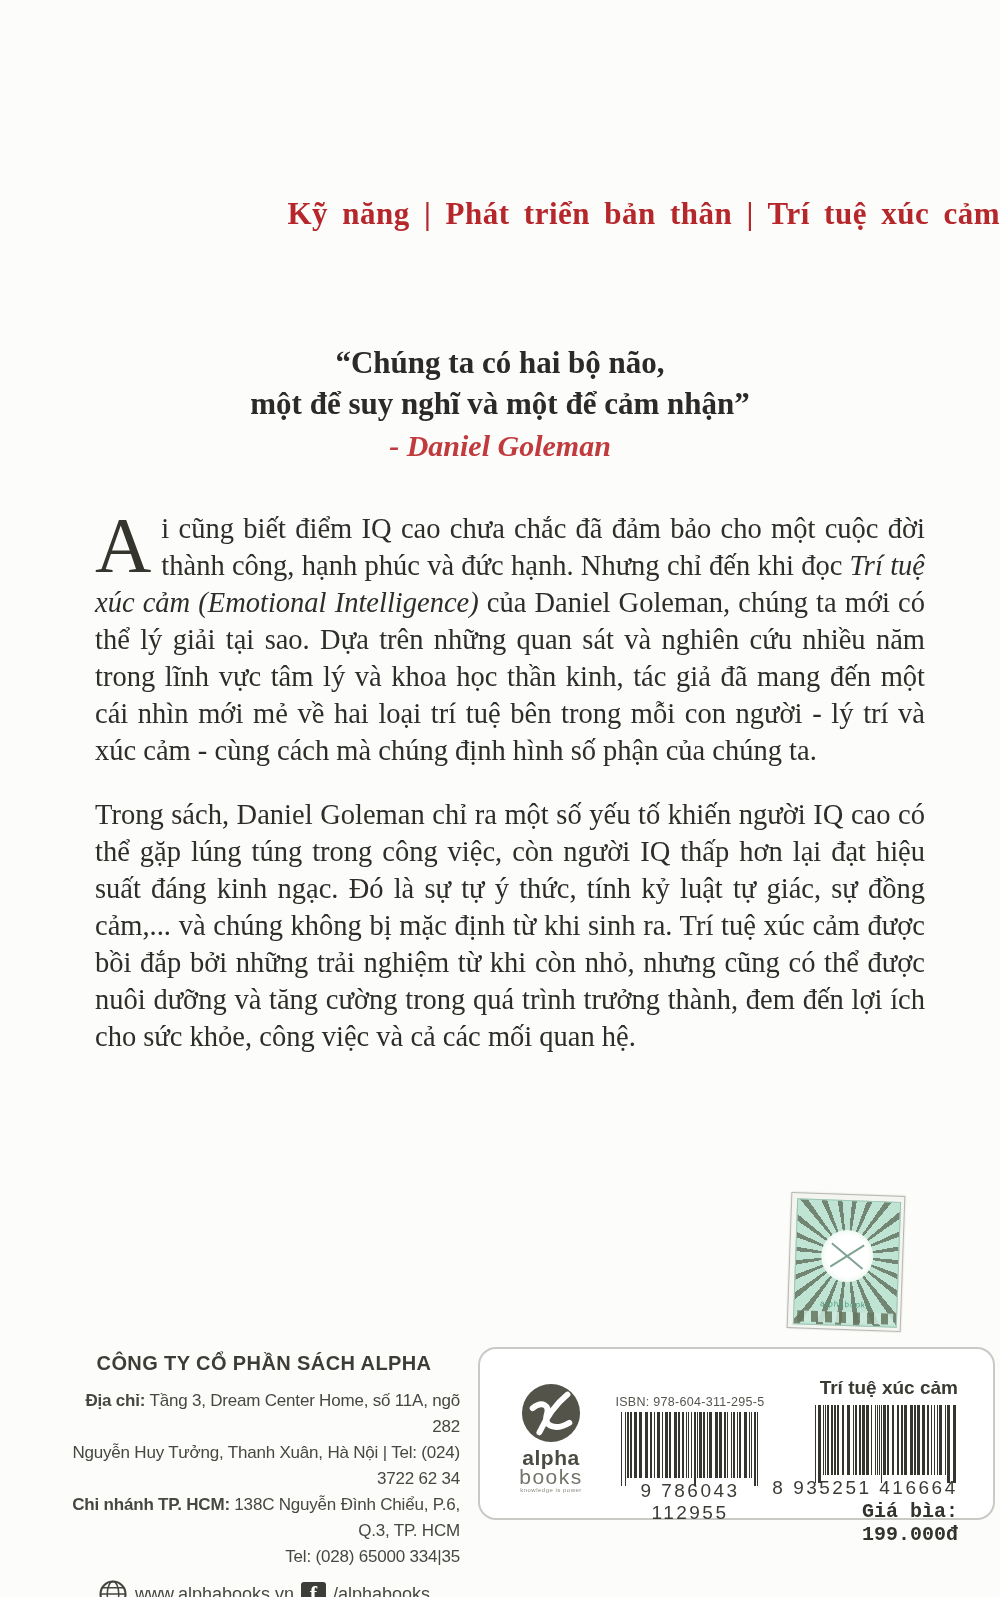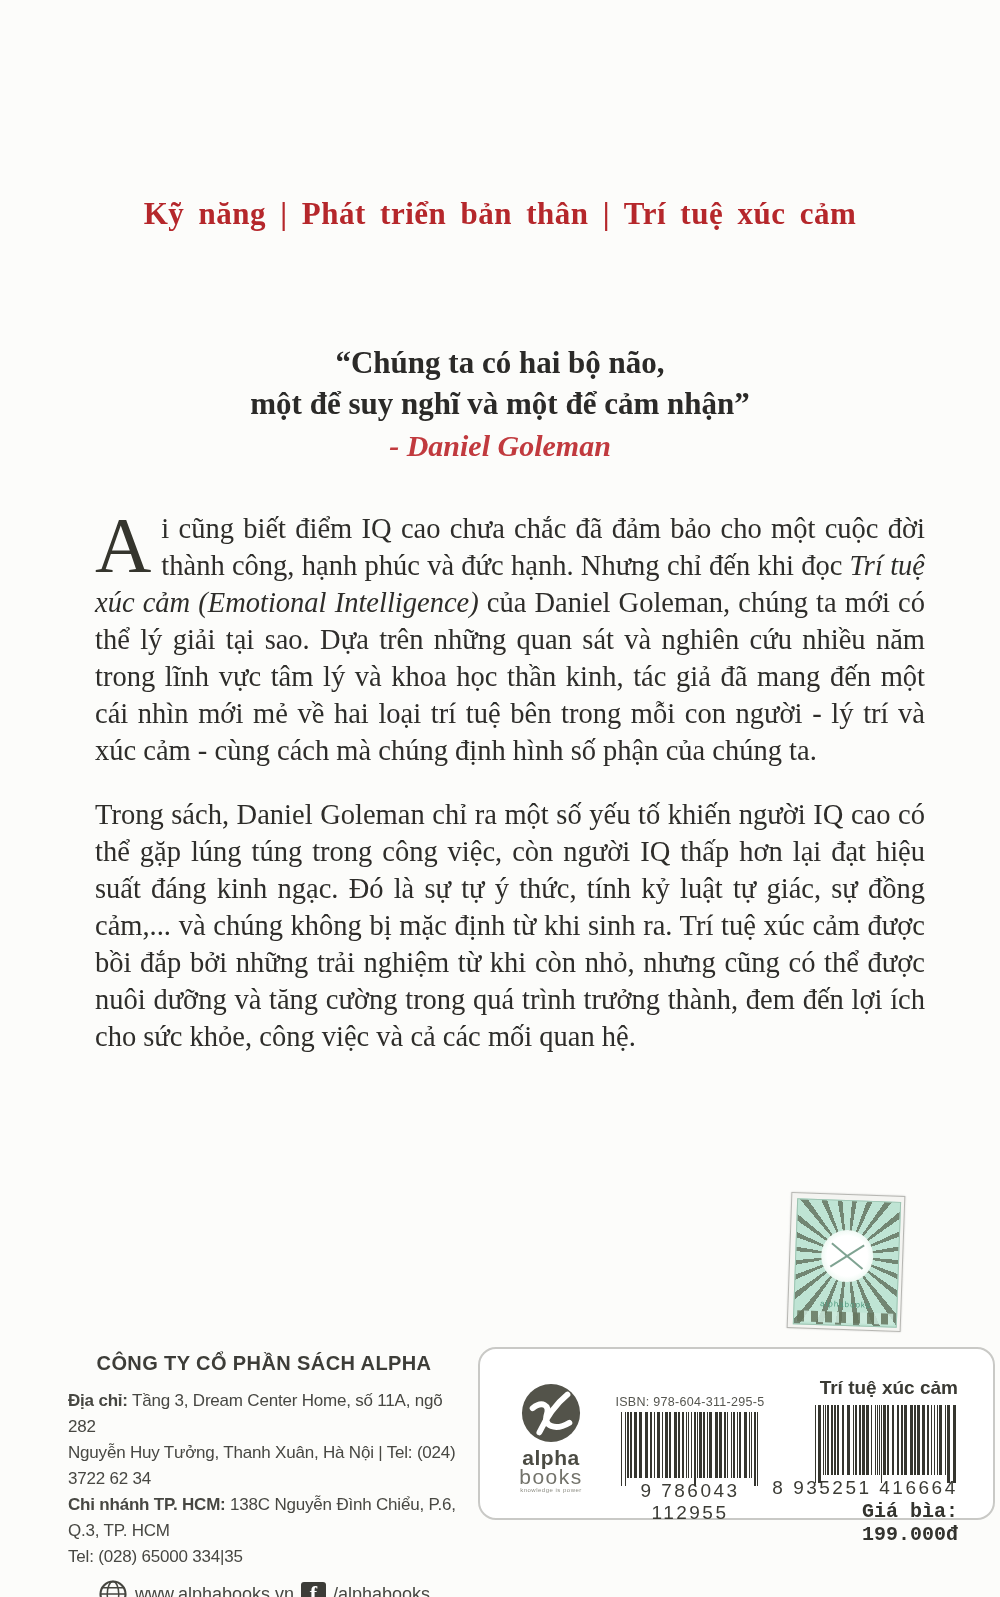--- a/index.html
+++ b/index.html
@@ -4,21 +4,21 @@
 <style>
   html,body{margin:0;padding:0;background:#e9e9e7;}
   .page{
     position:relative; width:1000px; height:1597px; margin:0 auto;
     background:#fcfcfa; overflow:hidden;
     font-family:"Liberation Serif", serif; color:#2e2d2a;
   }
   
   .category-line{
     position:absolute; top:196px; left:0; right:0;
-    text-align:center; font-weight:700; font-size:31px;
+    text-align:right; font-weight:700; font-size:31px;
     letter-spacing:.5px; word-spacing:6px; color:#b5272b;
   }
   
   .quote{
     position:absolute; top:342px; left:0; right:0; text-align:center;
     font-weight:700; font-size:31px; line-height:41px; color:#2b2a28;
   }
   .quote .author{
     font-size:30px; font-weight:600; font-style:italic;
     color:#c13a3e; margin-top:1px;
@@ -74,21 +74,21 @@
   
   .publisher{
     position:absolute; left:68px; top:1352px; width:392px;
     font-family:"Liberation Sans", sans-serif; color:#474742;
   }
   .publisher .pub-name{
     text-align:center; font-size:20px; font-weight:700;
     letter-spacing:.4px; color:#3d3d38; margin-bottom:13px;
   }
   .publisher .line{
-    font-size:17px; line-height:26px;
+    text-align:right; font-size:17px; line-height:26px;
     letter-spacing:-.2px;
   }
   .publisher .line b{font-weight:700;}
   .weblinks{
     margin-top:9px; display:flex; justify-content:center;
     align-items:center; gap:7px; font-size:18px; color:#474742;
   }
   .globe-icon svg{display:block; width:30px; height:30px;}
   .fb-icon{
     width:25px; height:25px; background:#3c3c38; border-radius:3px;

